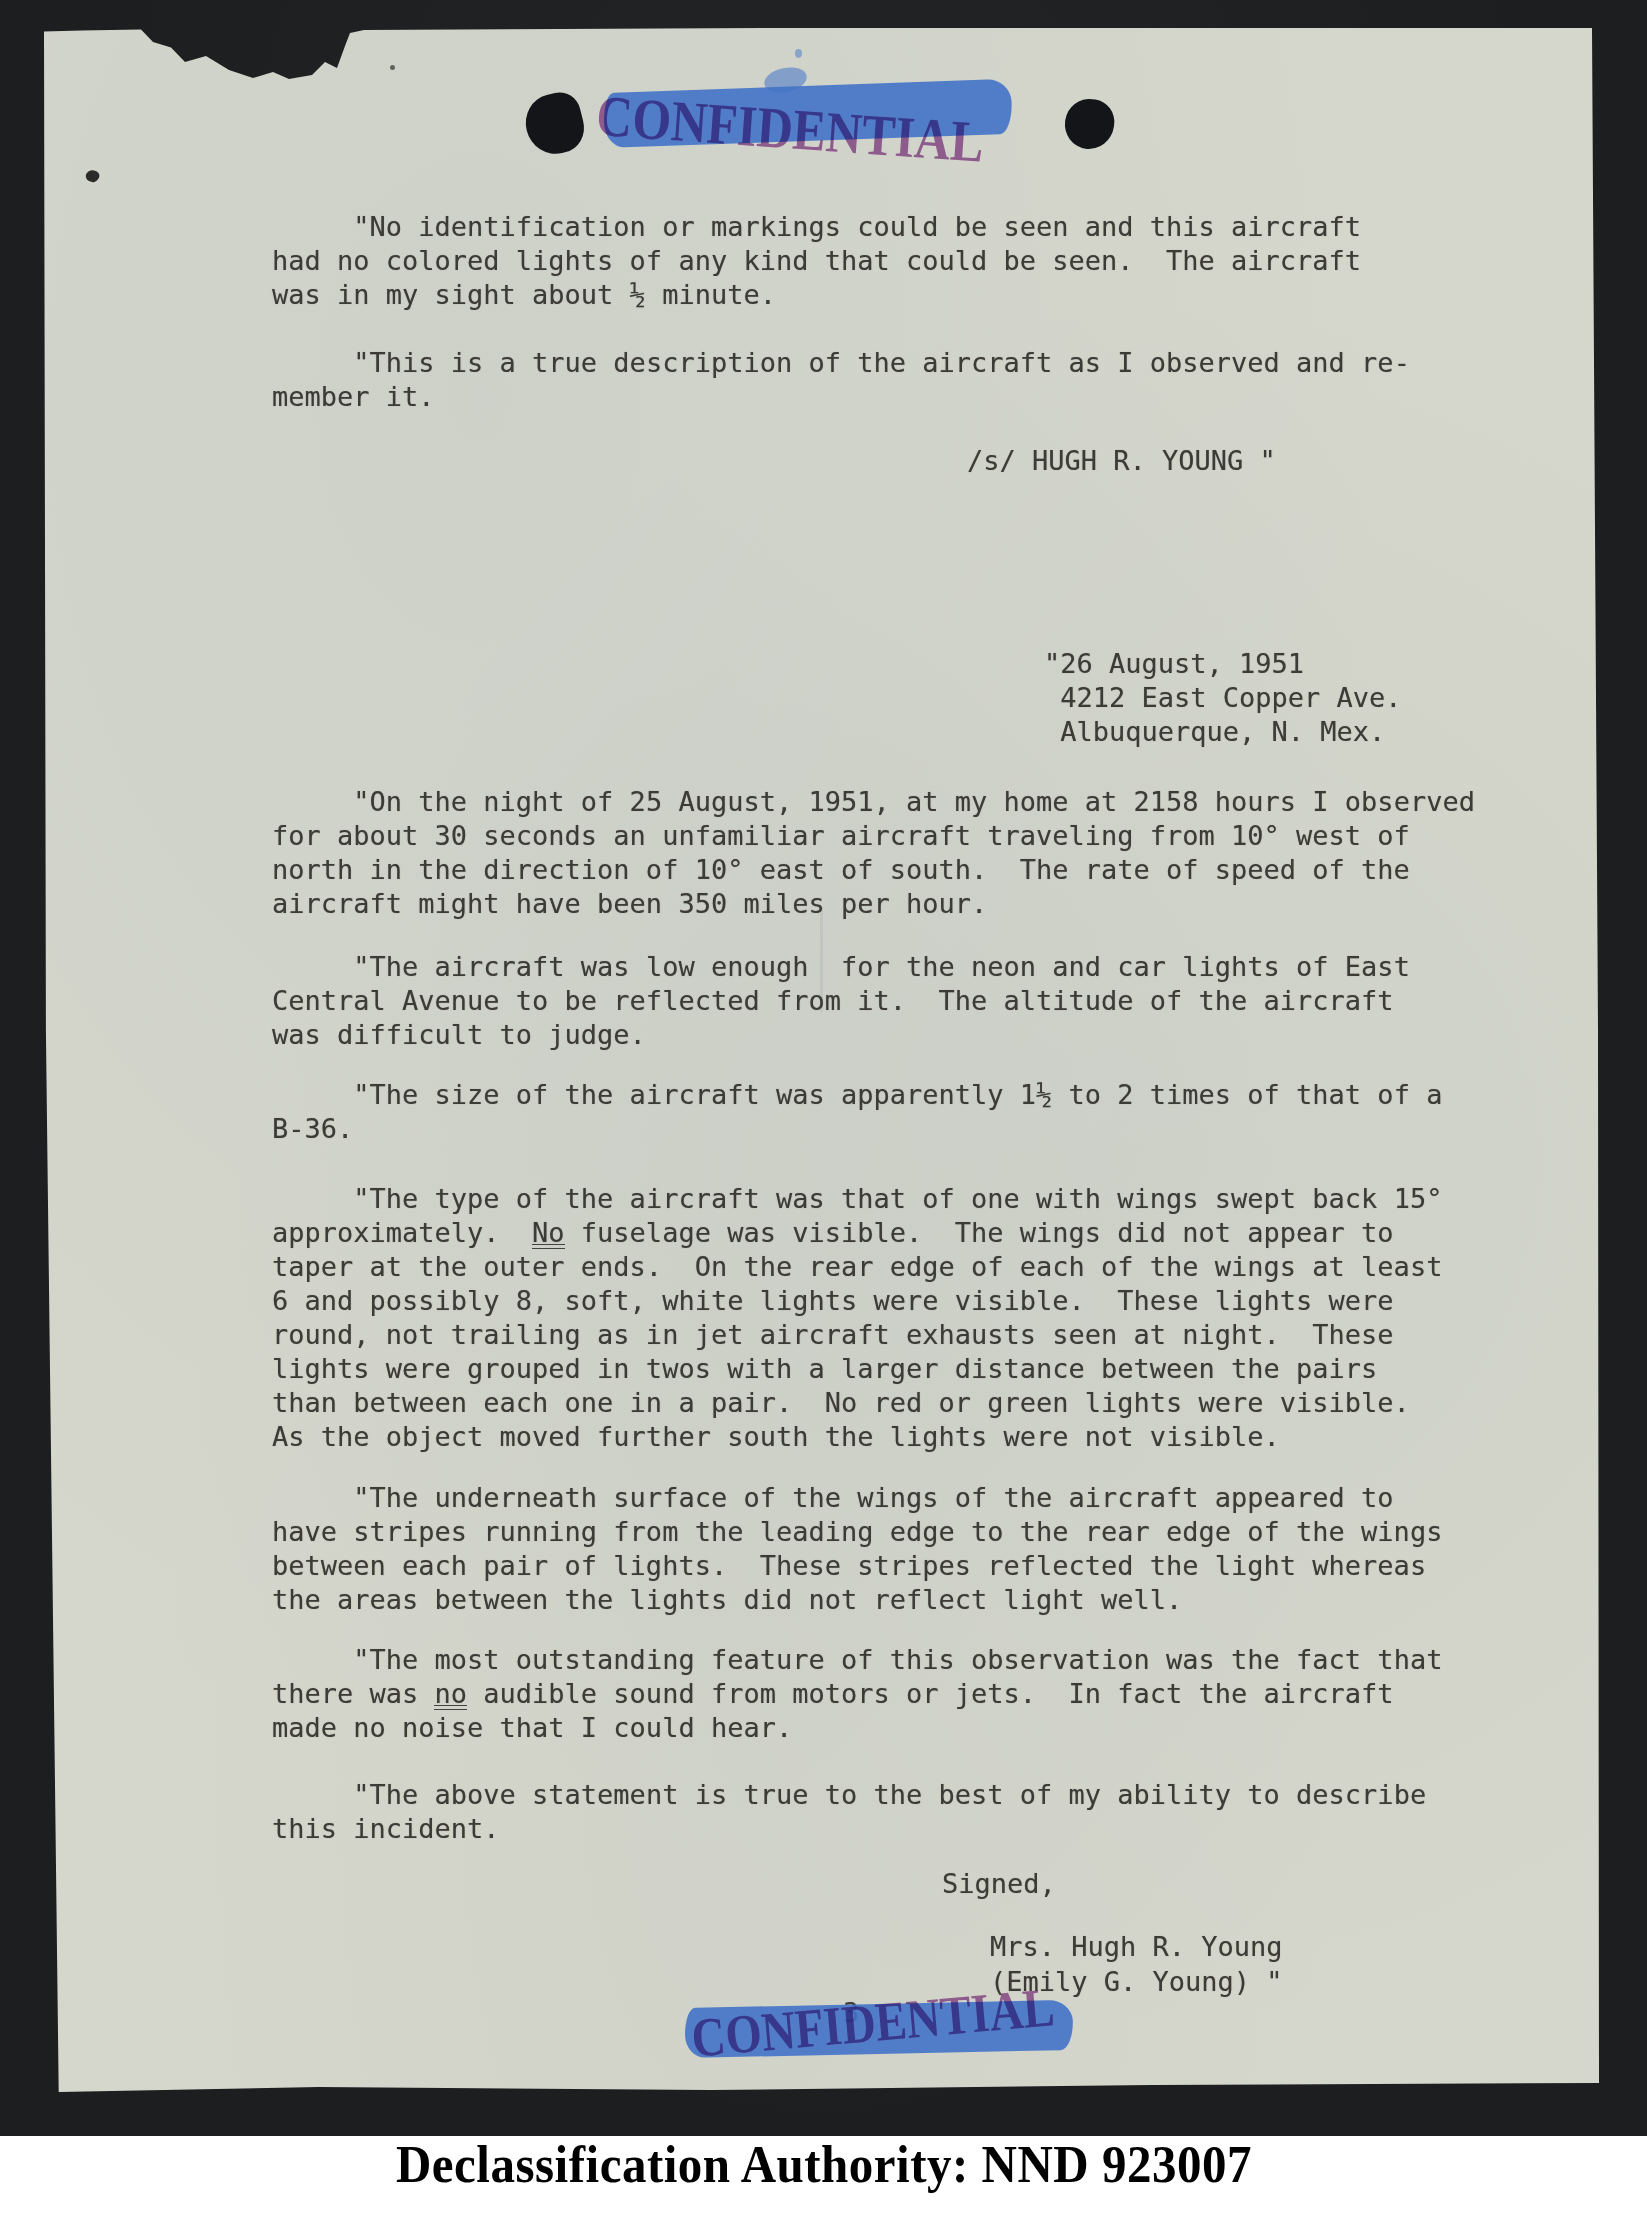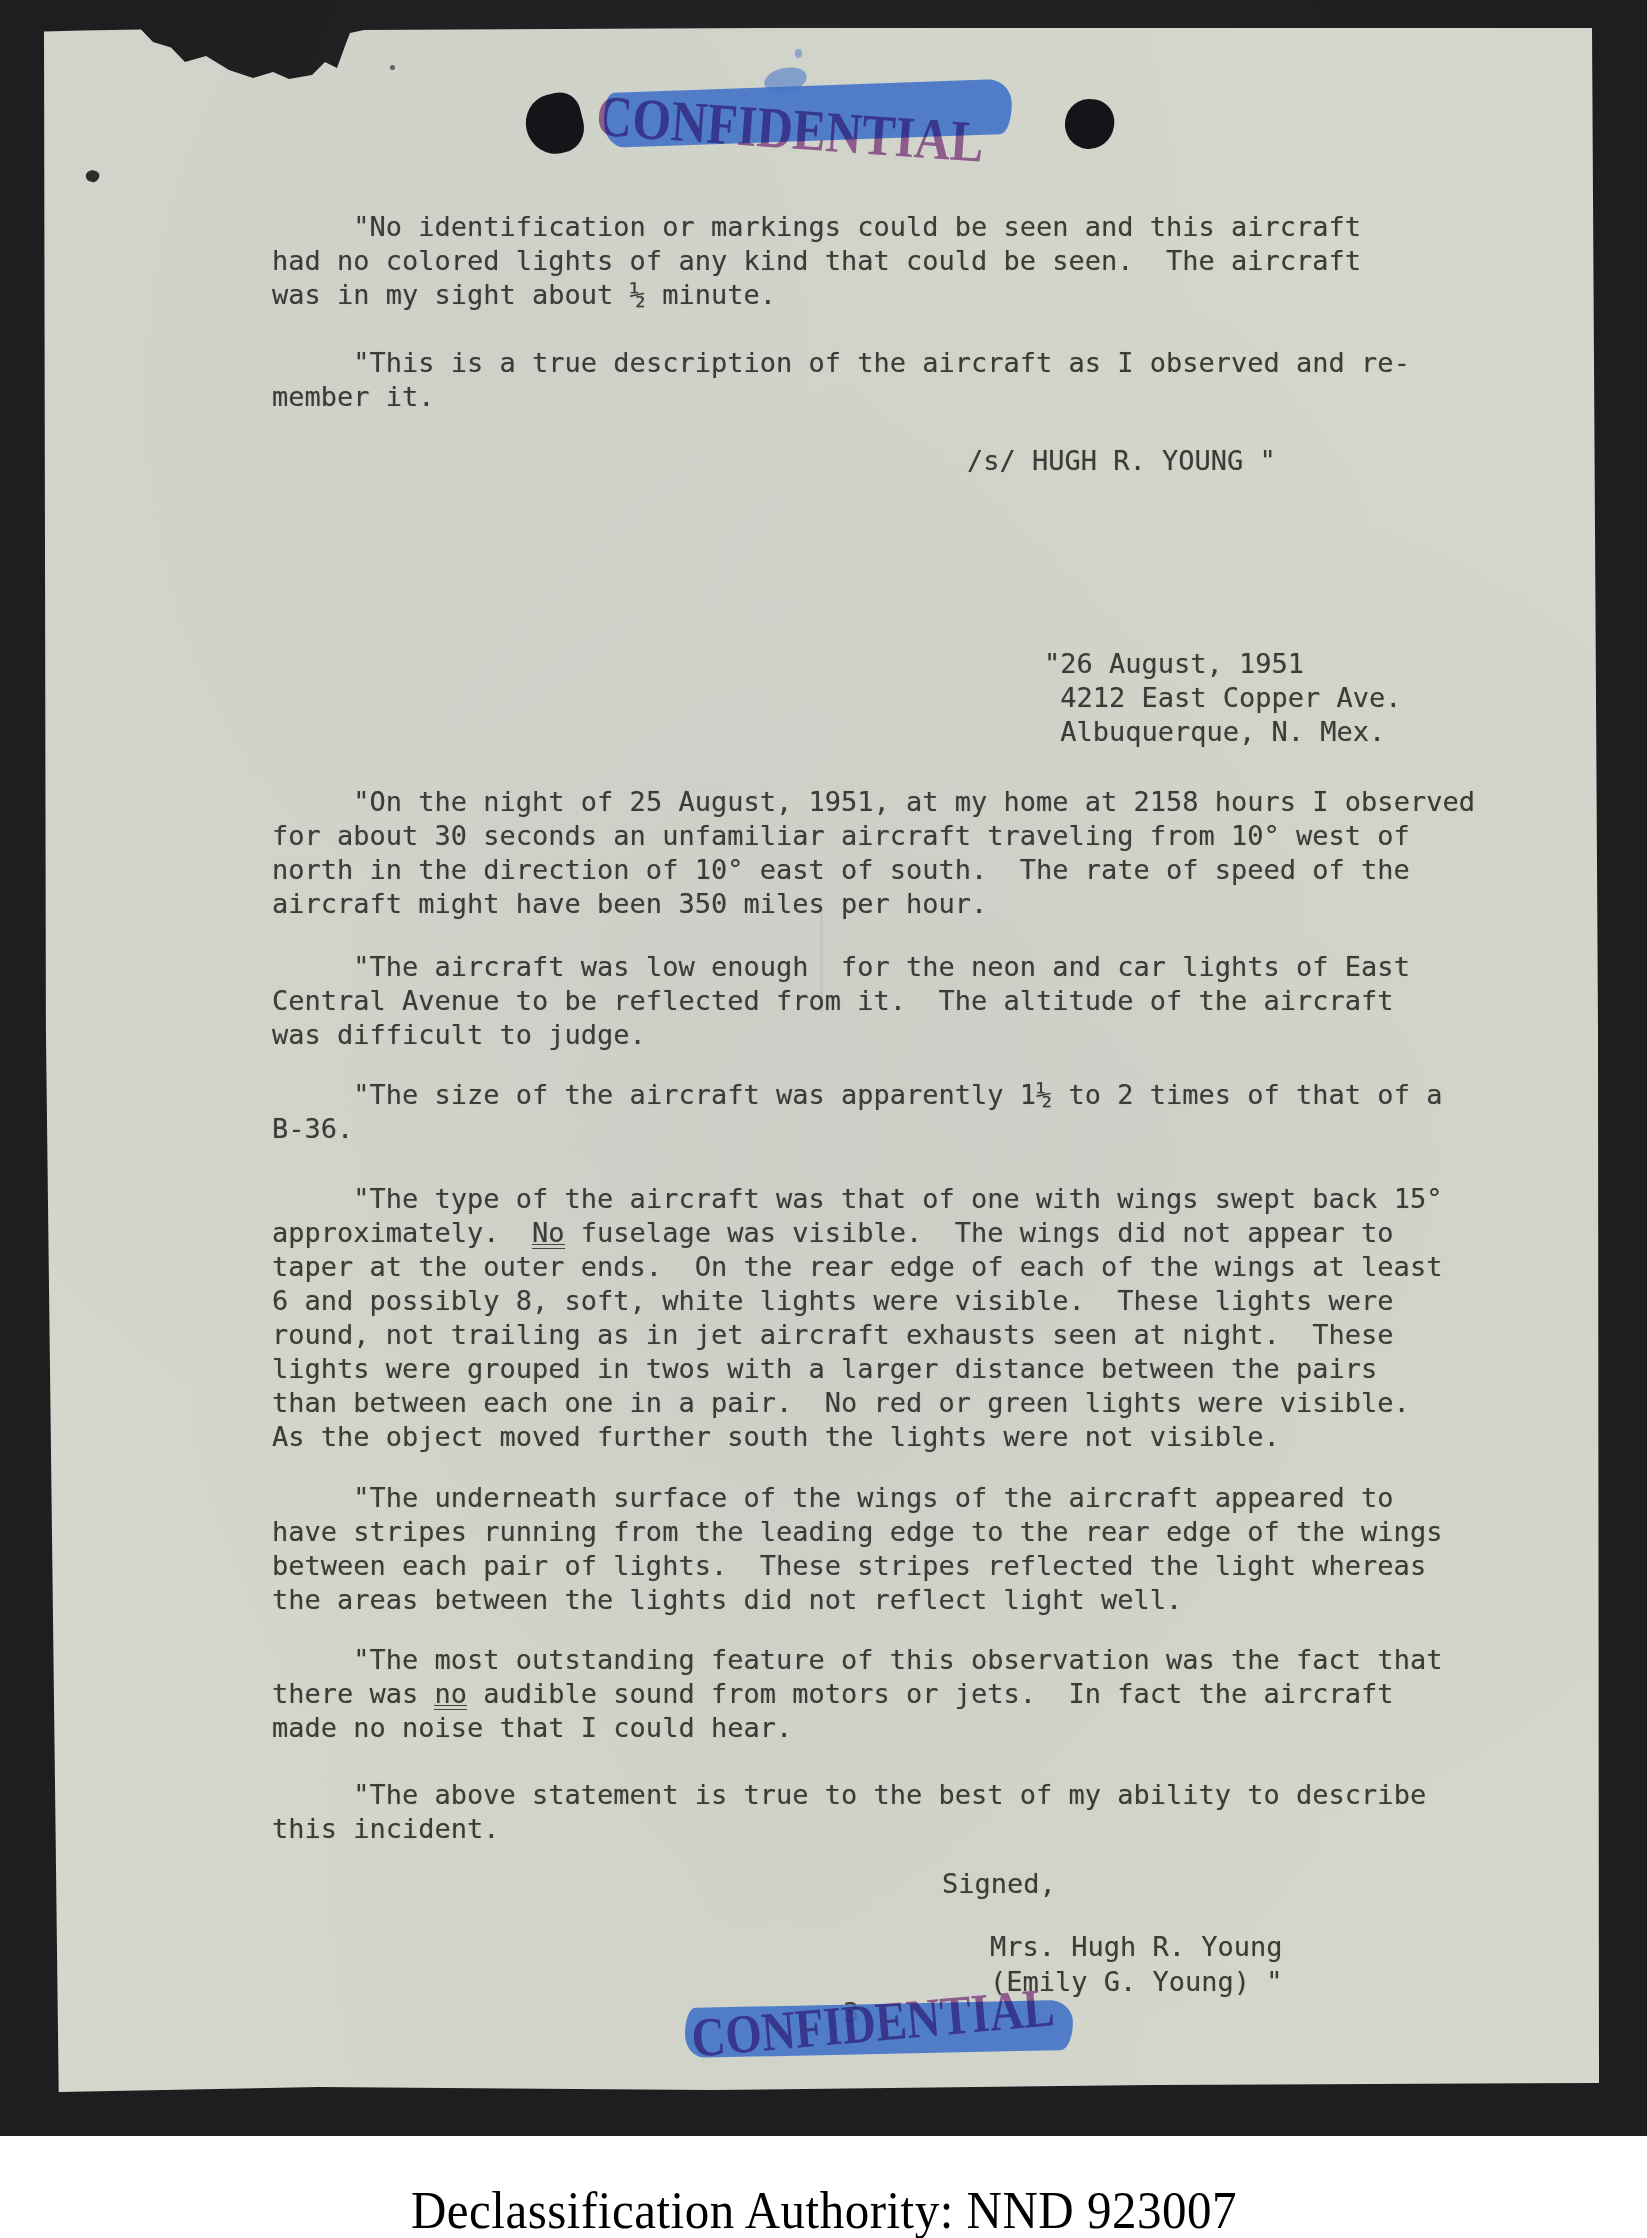--- a/index.html
+++ b/index.html
@@ -51,21 +51,21 @@
   .stamp-top{left:599px;top:82px;font-size:58px;transform:rotate(4deg) scaleX(.86);transform-origin:left top;}
   .stamp-bottom{left:689px;top:2007px;font-size:55px;transform:rotate(-5deg) scaleX(.85);transform-origin:left top;}
   .underline-mark{position:absolute;height:2.5px;border-top:1.5px solid #44433d;border-bottom:1px solid #44433d;}
   .mark-no-fuselage{left:532px;top:1244px;width:33px;}
   .mark-no-sound{left:434px;top:1705px;width:33px;}
   .speck1{position:absolute;left:86px;top:170px;width:12.8px;height:11.8px;background:#2b2b29;border-radius:62% 40% 55% 48%;transform:rotate(28deg);}
   .speck2{position:absolute;left:390px;top:65px;width:5.4px;height:5.4px;background:rgba(62,60,55,.75);border-radius:50%;}
   .streak{position:absolute;left:820px;top:907px;width:2.9px;height:105px;background:rgba(90,105,135,.10);}
   .footer{
     position:absolute;left:0;top:2136px;width:1648px;height:103px;background:#ffffff;
-    display:flex;align-items:flex-end;justify-content:center;
+    display:flex;align-items:flex-start;justify-content:center;font-weight:bold;
   }
   .footer-text{
     font-family:"Liberation Serif", serif;font-size:49px;color:#000;
     letter-spacing:0.5px;transform:scaleY(1.06);white-space:nowrap;margin:0;
   }
 </style>
 </head>
 <body>
 
 <div class="page">

